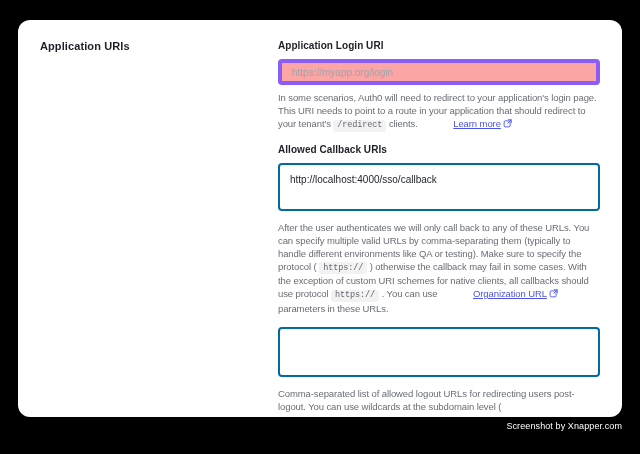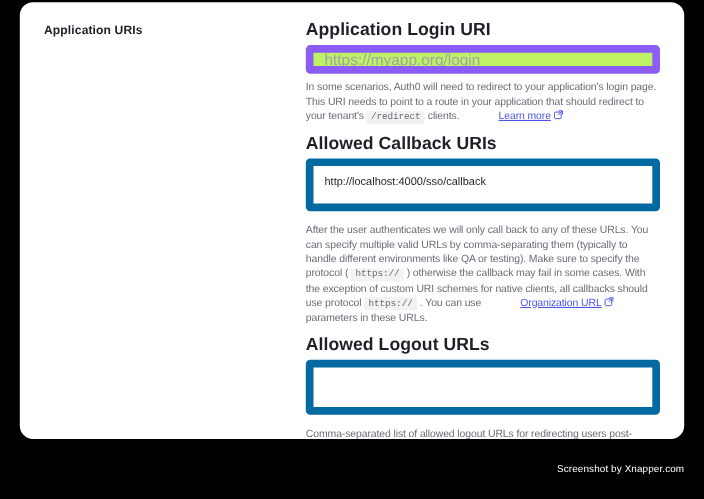--- a/index.html
+++ b/index.html
@@ -5,21 +5,21 @@
   * { margin: 0; padding: 0; box-sizing: border-box; }
   html, body {
     width: 640px; height: 454px;
     background: #000000;
     font-family: "Liberation Sans", sans-serif;
     overflow: hidden;
     position: relative;
   }
   .card {
     position: absolute;
-    left: 18px; top: 2px;
+    left: 18px; top: 20px;
     width: 604px; height: 397px;
     background: #ffffff;
     border-radius: 12px;
     overflow: hidden;
     display: flex;
     padding: 20px 22px 0 22px;
   }
   .left-col {
     width: 238px;
     flex-shrink: 0;
@@ -27,44 +27,44 @@
   .panel-title {
     font-size: 11px;
     font-weight: 700;
     color: #1d2026;
     letter-spacing: 0.1px;
   }
   .right-col {
     width: 322px;
   }
   .field-label {
-    font-size: 16px;
+    font-size: 10px;
     font-weight: 700;
     color: #1d2026;
     line-height: 12px;
     margin-bottom: 7px;
     letter-spacing: 0.05px;
   }
   .text-input {
     width: 100%;
     height: 26px;
-    border: 7px solid #8b5cf6;
+    border: 4px solid #8b5cf6;
     border-radius: 4px;
     padding: 0 10px;
     font-family: "Liberation Sans", sans-serif;
-    font-size: 14px;
+    font-size: 10px;
     color: #23262c;
     outline: none;
-    background: #bef264;
+    background: #fca5a5;
   }
   .text-input::placeholder { color: #a0a3aa; }
   .textarea-input {
     width: 100%;
     height: 48px;
-    border: 7px solid #0369a1;
+    border: 2px solid #0369a1;
     border-radius: 4px;
     padding: 8px 10px;
     font-family: "Liberation Sans", sans-serif;
     font-size: 10px;
     color: #23262c;
     outline: none;
     resize: none;
     background: #ffffff;
     line-height: 13px;
   }
@@ -145,21 +145,20 @@
         <span>. You can use</span>
         <a class="inline-link">Organization URL</a><span class="ext-icon"><svg width="9" height="9" viewBox="0 0 12 12" fill="none">
               <rect x="1.5" y="2.5" width="8" height="8" rx="1.5" stroke="currentColor" stroke-width="1.2"></rect>
               <path d="M6.5 1h4.5v4.5" stroke="currentColor" stroke-width="1.2" fill="none"></path>
               <path d="M11 1L6 6" stroke="currentColor" stroke-width="1.2"></path>
             </svg></span>
         <span>parameters in these URLs.</span></div>
     </div>
 
     <div class="section">
-      <div class="field-label">Allowed Logout URLs</div>
       <textarea class="textarea-input" style="height: 50px;"></textarea>
       <div class="help-text"><span>Comma-separated list of allowed logout URLs for redirecting users post-logout. You can use wildcards at the subdomain level (</span>
         
         </div>
     </div>
 
   </div>
 </div>
 
 <div class="watermark">Screenshot by Xnapper.com</div>

